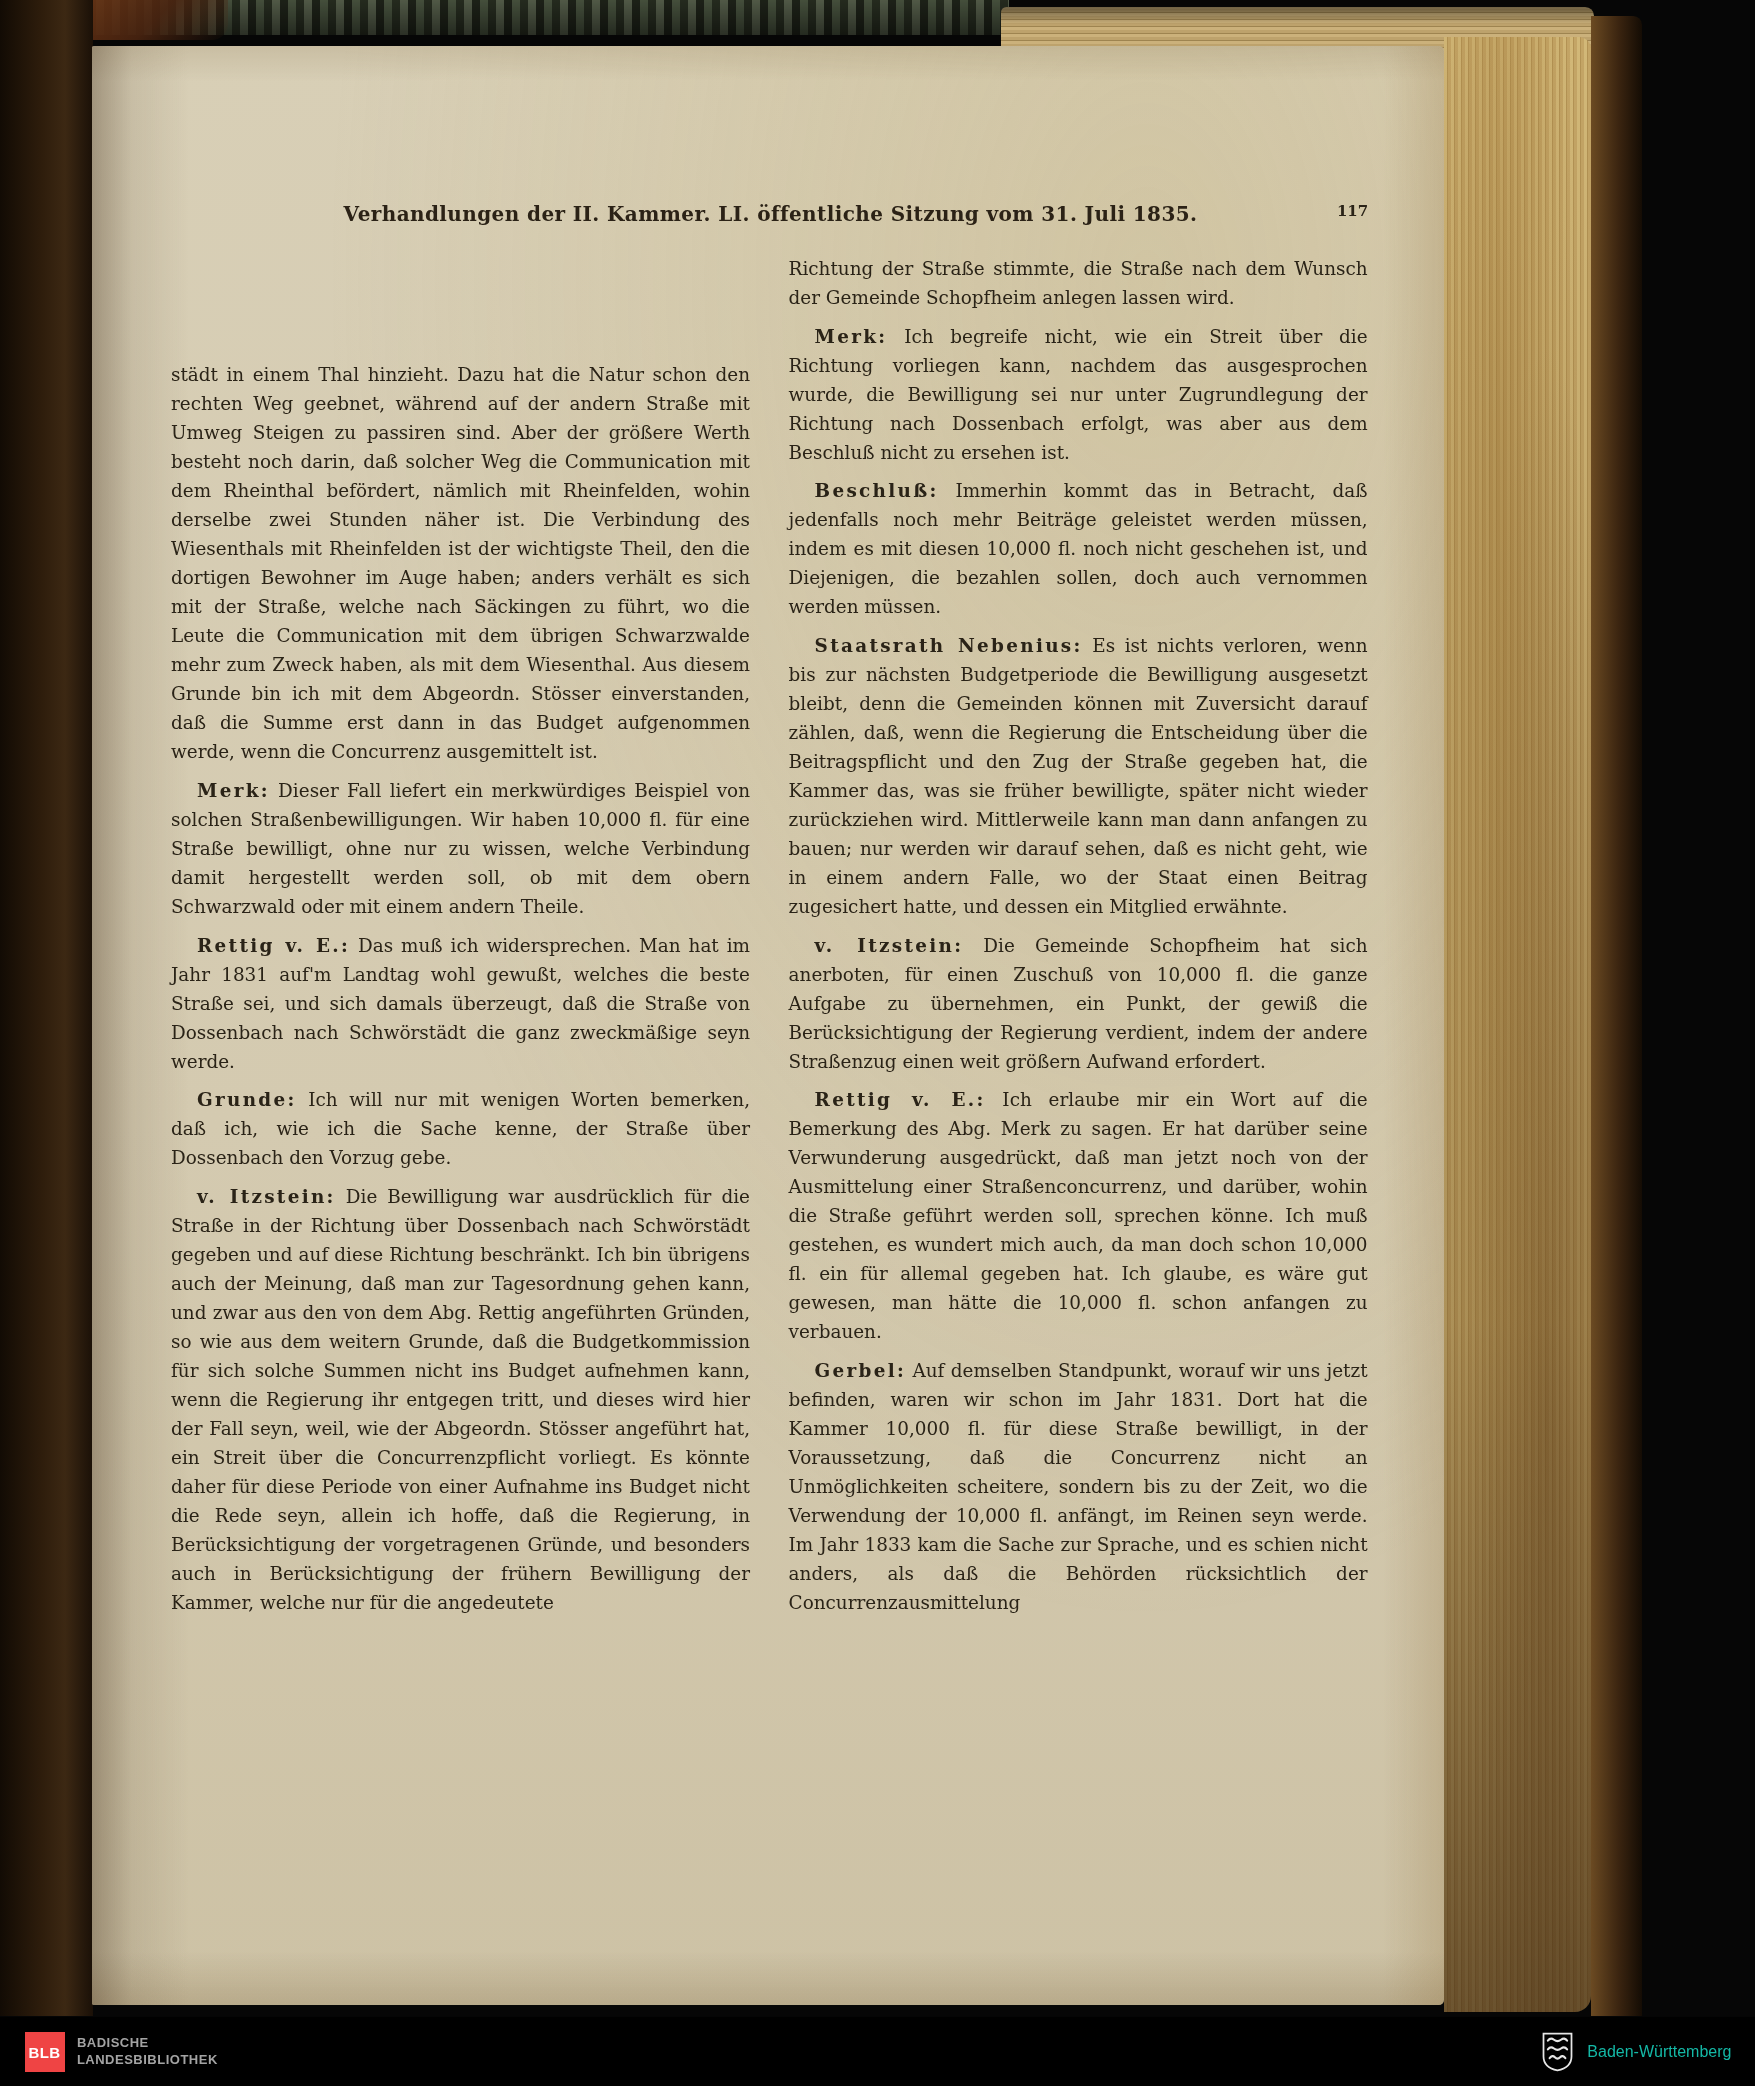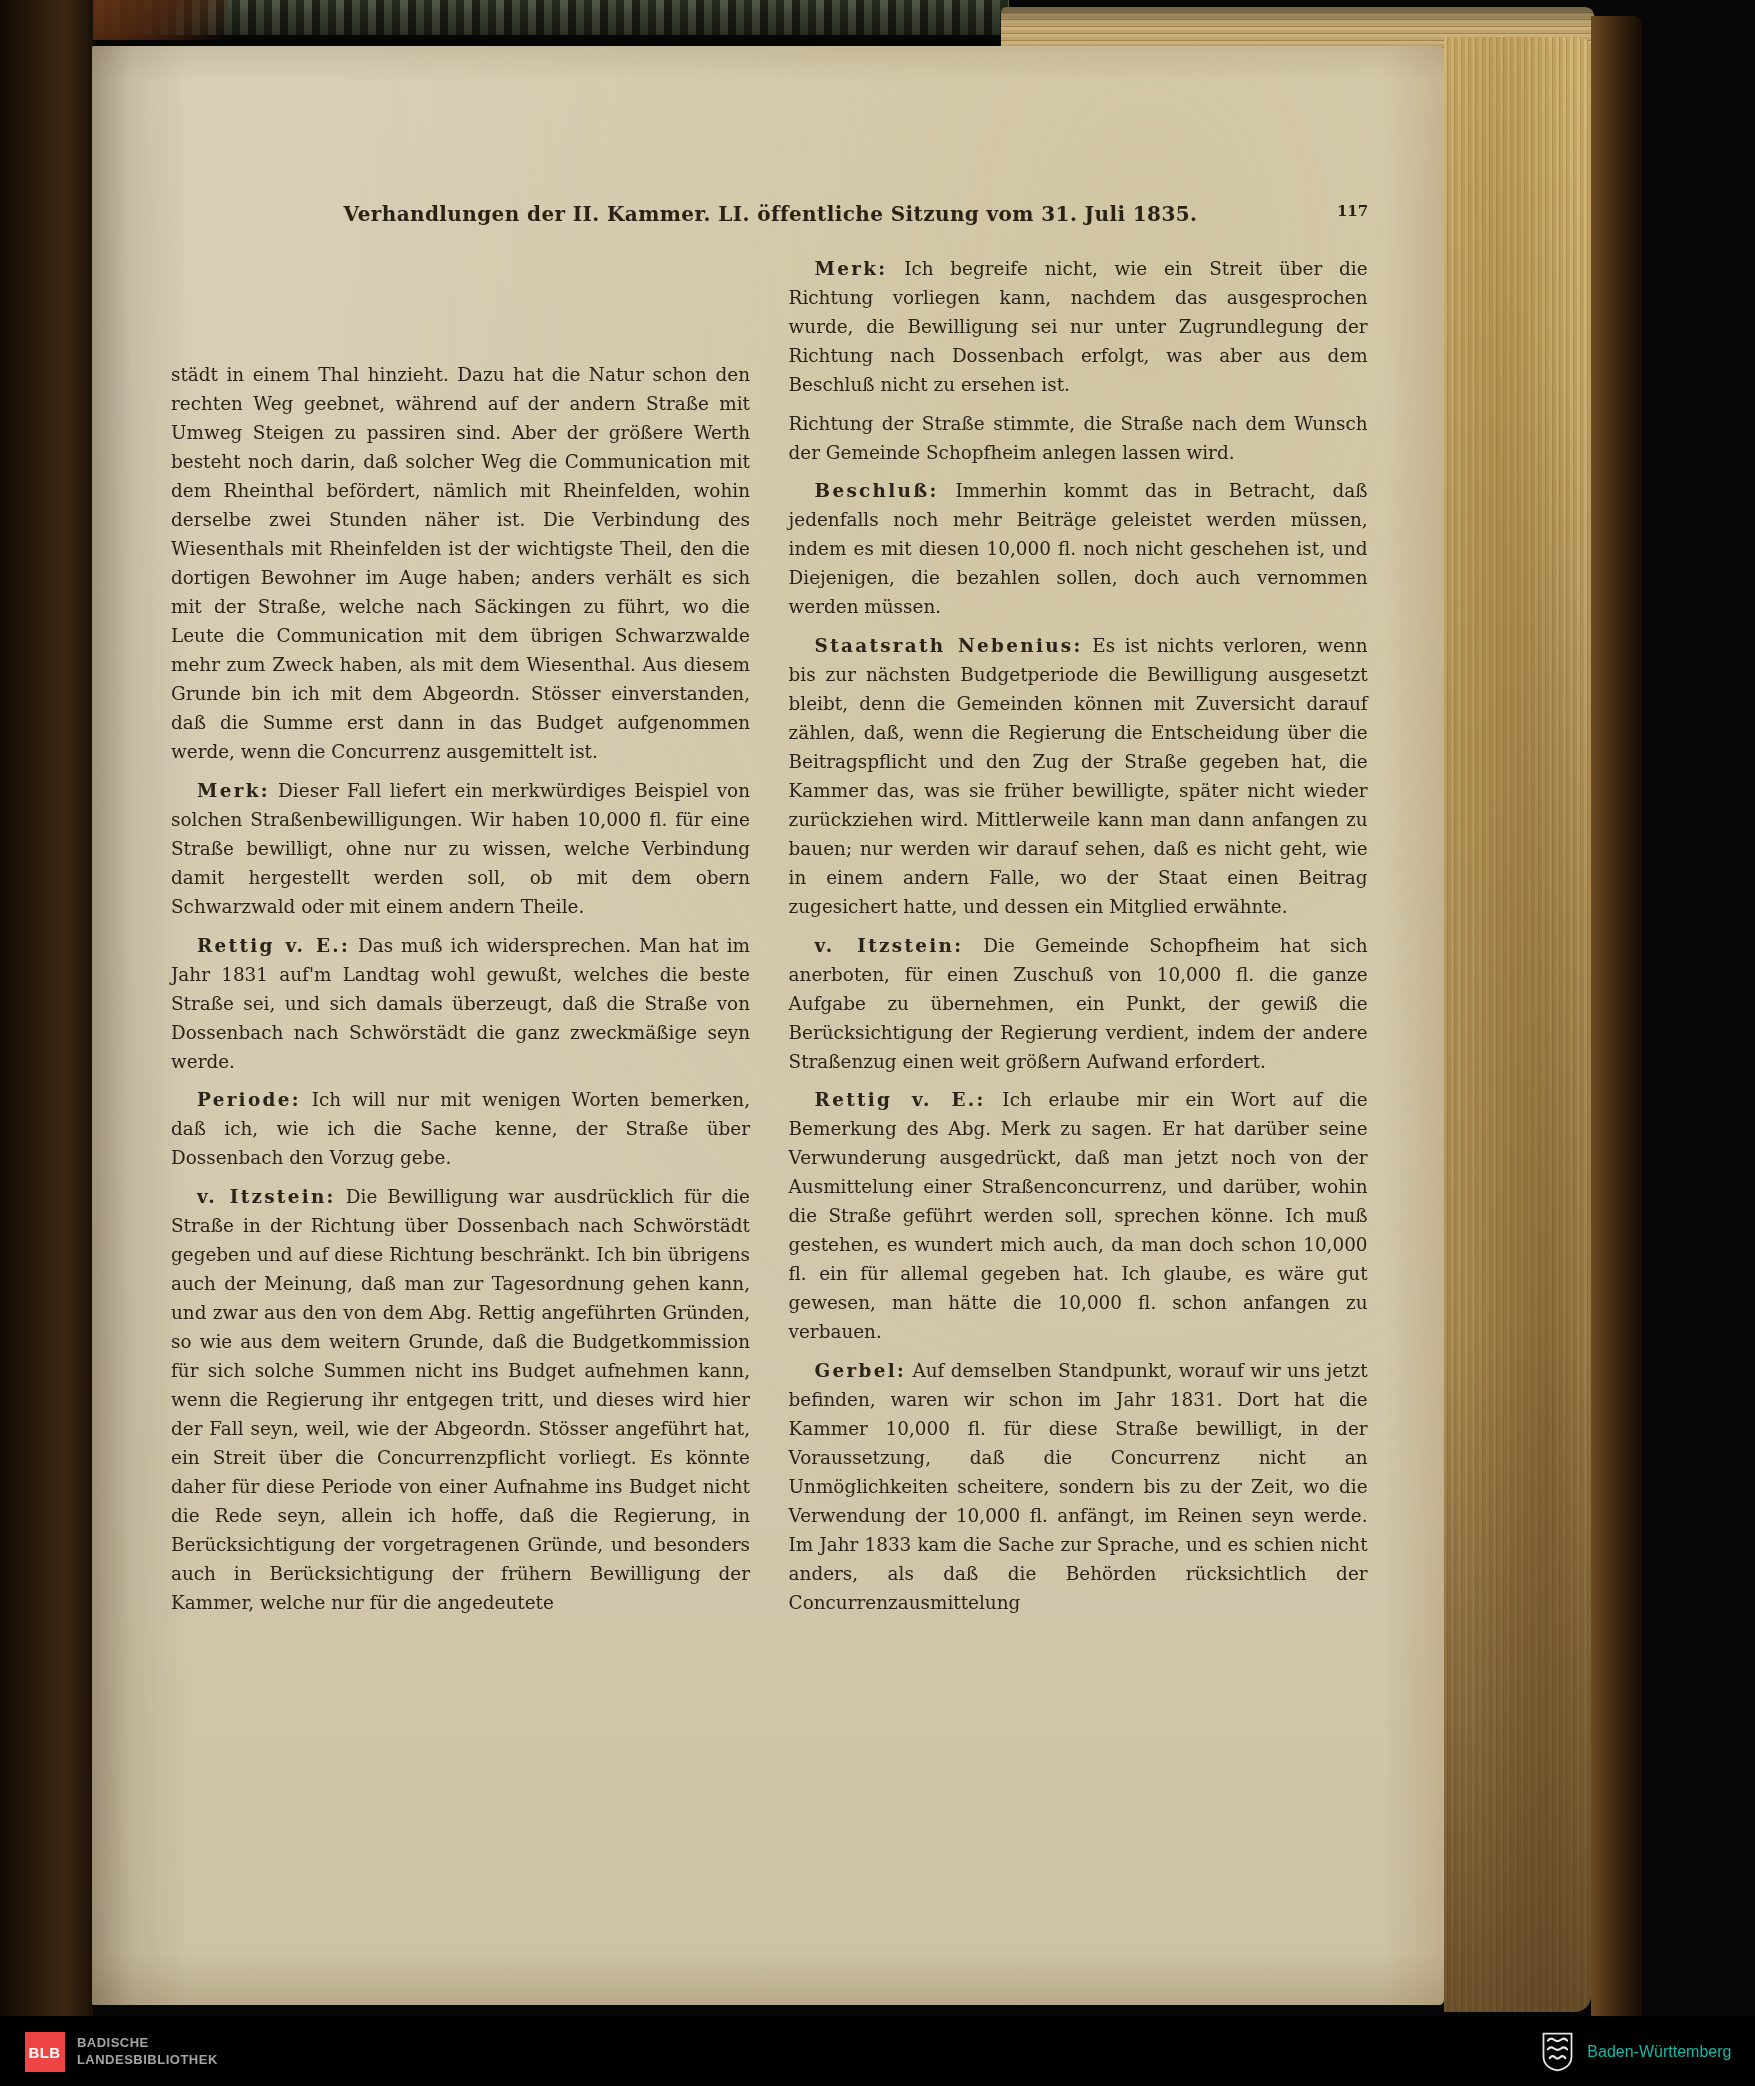--- a/index.html
+++ b/index.html
@@ -121,27 +121,27 @@
     <div class="text-block">
       <div class="page-header">
         <div class="header-title">Verhandlungen der II. Kammer.  LI. öffentliche Sitzung vom 31. Juli 1835.</div>
         <div class="page-number">117</div>
       </div>
       <div class="columns">
         <div class="col">
             <p class="para cont">städt in einem Thal hinzieht. Dazu hat die Natur schon den rechten Weg geebnet, während auf der andern Straße mit Umweg Steigen zu passiren sind. Aber der größere Werth besteht noch darin, daß solcher Weg die Communication mit dem Rheinthal befördert, nämlich mit Rheinfelden, wohin derselbe zwei Stunden näher ist. Die Verbindung des Wiesenthals mit Rheinfelden ist der wichtigste Theil, den die dortigen Bewohner im Auge haben; anders verhält es sich mit der Straße, welche nach Säckingen zu führt, wo die Leute die Communication mit dem übrigen Schwarzwalde mehr zum Zweck haben, als mit dem Wiesenthal. Aus diesem Grunde bin ich mit dem Abgeordn. Stösser einverstanden, daß die Summe erst dann in das Budget aufgenommen werde, wenn die Concurrenz ausgemittelt ist.</p>
             <p class="para"><span class="speaker">Merk:</span> Dieser Fall liefert ein merkwürdiges Beispiel von solchen Straßenbewilligungen. Wir haben 10,000 fl. für eine Straße bewilligt, ohne nur zu wissen, welche Verbindung damit hergestellt werden soll, ob mit dem obern Schwarzwald oder mit einem andern Theile.</p>
             <p class="para"><span class="speaker">Rettig v. E.:</span> Das muß ich widersprechen. Man hat im Jahr 1831 auf'm Landtag wohl gewußt, welches die beste Straße sei, und sich damals überzeugt, daß die Straße von Dossenbach nach Schwörstädt die ganz zweckmäßige seyn werde.</p>
-            <p class="para"><span class="speaker">Periode:</span> Ich will nur mit wenigen Worten bemerken, daß ich, wie ich die Sache kenne, der Straße über Dossenbach den Vorzug gebe.</p>
+            <p class="para"><span class="speaker">Grunde:</span> Ich will nur mit wenigen Worten bemerken, daß ich, wie ich die Sache kenne, der Straße über Dossenbach den Vorzug gebe.</p>
             <p class="para"><span class="speaker">v. Itzstein:</span> Die Bewilligung war ausdrücklich für die Straße in der Richtung über Dossenbach nach Schwörstädt gegeben und auf diese Richtung beschränkt. Ich bin übrigens auch der Meinung, daß man zur Tagesordnung gehen kann, und zwar aus den von dem Abg. Rettig angeführten Gründen, so wie aus dem weitern Grunde, daß die Budgetkommission für sich solche Summen nicht ins Budget aufnehmen kann, wenn die Regierung ihr entgegen tritt, und dieses wird hier der Fall seyn, weil, wie der Abgeordn. Stösser angeführt hat, ein Streit über die Concurrenzpflicht vorliegt. Es könnte daher für diese Periode von einer Aufnahme ins Budget nicht die Rede seyn, allein ich hoffe, daß die Regierung, in Berücksichtigung der vorgetragenen Gründe, und besonders auch in Berücksichtigung der frühern Bewilligung der Kammer, welche nur für die angedeutete</p>
           </div>
         <div class="col-divider"></div>
         <div class="col">
+            <p class="para cont">Richtung der Straße stimmte, die Straße nach dem Wunsch der Gemeinde Schopfheim anlegen lassen wird.</p>
             <p class="para"><span class="speaker">Merk:</span> Ich begreife nicht, wie ein Streit über die Richtung vorliegen kann, nachdem das ausgesprochen wurde, die Bewilligung sei nur unter Zugrundlegung der Richtung nach Dossenbach erfolgt, was aber aus dem Beschluß nicht zu ersehen ist.</p>
-            <p class="para cont">Richtung der Straße stimmte, die Straße nach dem Wunsch der Gemeinde Schopfheim anlegen lassen wird.</p>
             <p class="para"><span class="speaker">Beschluß:</span> Immerhin kommt das in Betracht, daß jedenfalls noch mehr Beiträge geleistet werden müssen, indem es mit diesen 10,000 fl. noch nicht geschehen ist, und Diejenigen, die bezahlen sollen, doch auch vernommen werden müssen.</p>
             <p class="para"><span class="speaker">Staatsrath Nebenius:</span> Es ist nichts verloren, wenn bis zur nächsten Budgetperiode die Bewilligung ausgesetzt bleibt, denn die Gemeinden können mit Zuversicht darauf zählen, daß, wenn die Regierung die Entscheidung über die Beitragspflicht und den Zug der Straße gegeben hat, die Kammer das, was sie früher bewilligte, später nicht wieder zurückziehen wird. Mittlerweile kann man dann anfangen zu bauen; nur werden wir darauf sehen, daß es nicht geht, wie in einem andern Falle, wo der Staat einen Beitrag zugesichert hatte, und dessen ein Mitglied erwähnte.</p>
             <p class="para"><span class="speaker">v. Itzstein:</span> Die Gemeinde Schopfheim hat sich anerboten, für einen Zuschuß von 10,000 fl. die ganze Aufgabe zu übernehmen, ein Punkt, der gewiß die Berücksichtigung der Regierung verdient, indem der andere Straßenzug einen weit größern Aufwand erfordert.</p>
             <p class="para"><span class="speaker">Rettig v. E.:</span> Ich erlaube mir ein Wort auf die Bemerkung des Abg. Merk zu sagen. Er hat darüber seine Verwunderung ausgedrückt, daß man jetzt noch von der Ausmittelung einer Straßenconcurrenz, und darüber, wohin die Straße geführt werden soll, sprechen könne. Ich muß gestehen, es wundert mich auch, da man doch schon 10,000 fl. ein für allemal gegeben hat. Ich glaube, es wäre gut gewesen, man hätte die 10,000 fl. schon anfangen zu verbauen.</p>
             <p class="para"><span class="speaker">Gerbel:</span> Auf demselben Standpunkt, worauf wir uns jetzt befinden, waren wir schon im Jahr 1831. Dort hat die Kammer 10,000 fl. für diese Straße bewilligt, in der Voraussetzung, daß die Concurrenz nicht an Unmöglichkeiten scheitere, sondern bis zu der Zeit, wo die Verwendung der 10,000 fl. anfängt, im Reinen seyn werde. Im Jahr 1833 kam die Sache zur Sprache, und es schien nicht anders, als daß die Behörden rücksichtlich der Concurrenzausmittelung</p>
           </div>
       </div>
     </div>
   </div>
 </div>

